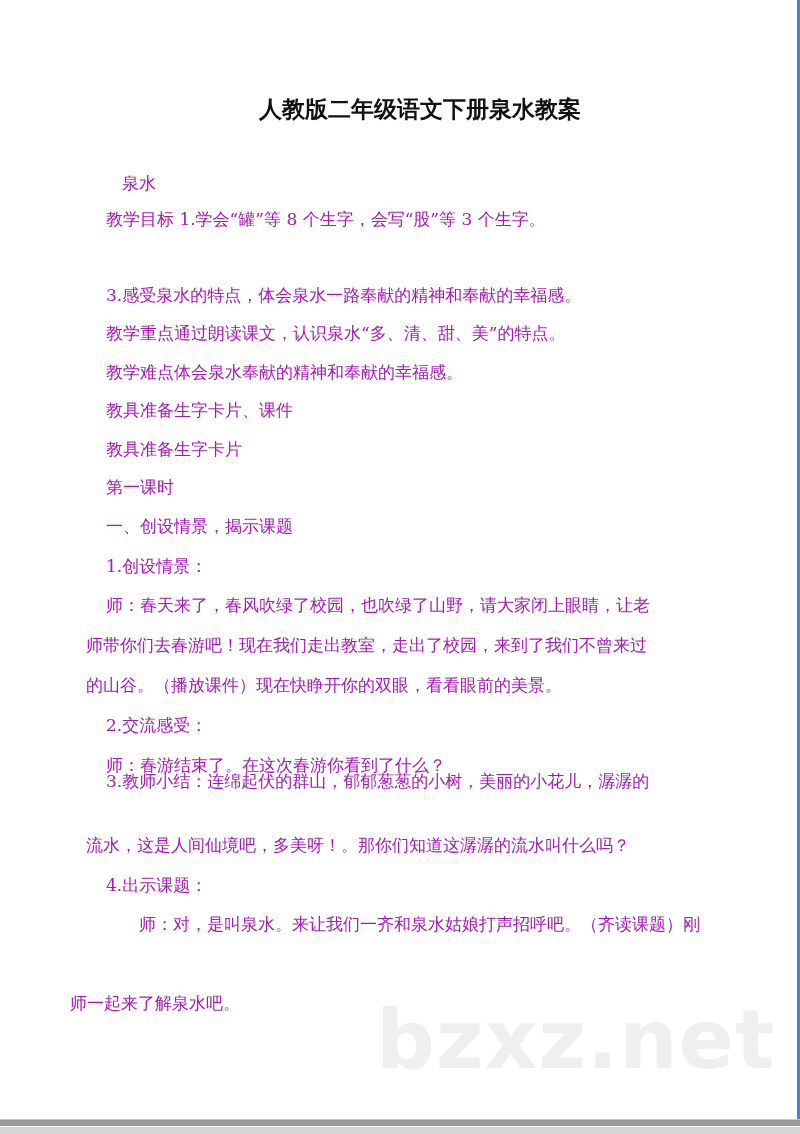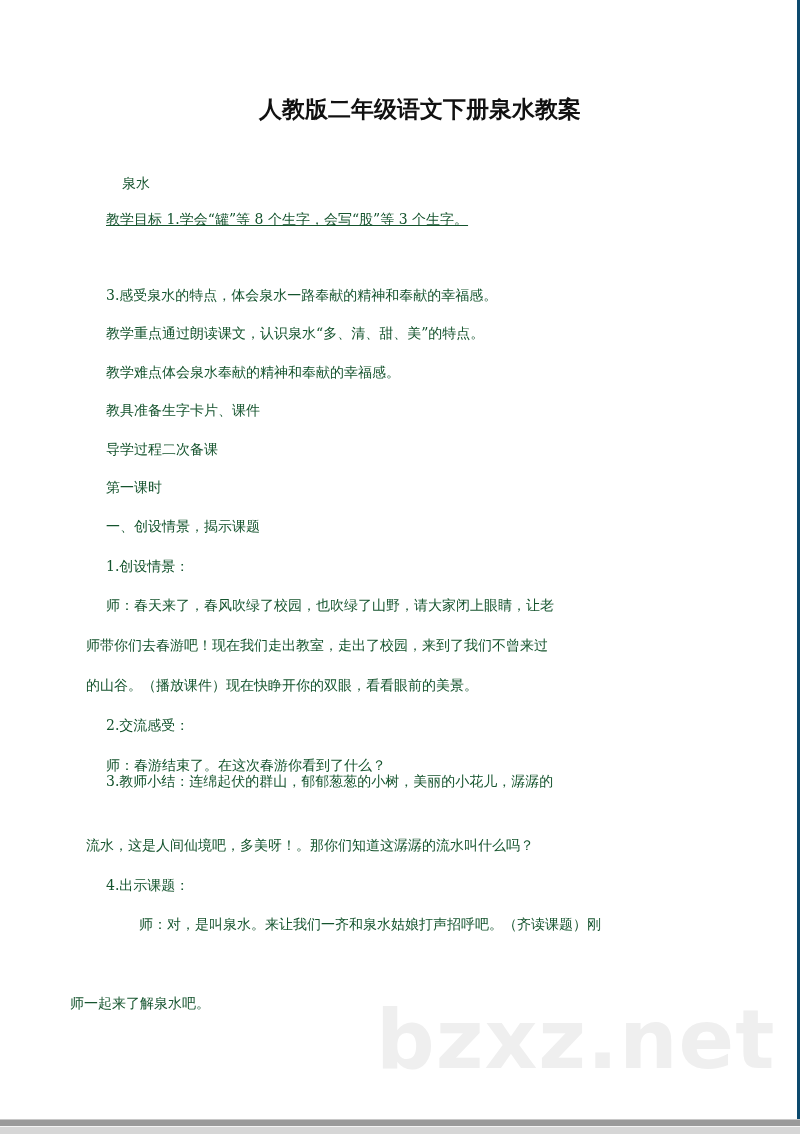--- a/index.html
+++ b/index.html
@@ -15,40 +15,40 @@
     font-family: "DejaVu Serif", "Liberation Serif", serif;
     color: #222222;
   }
   .page {
     position: absolute;
     left: 0;
     top: 0;
     width: 797px;
     height: 1119px;
     background: #ffffff;
-    border-right: 3px solid #0c4a6e;
+    border-right: 3px solid #3b82f6;
   }
   .title {
     position: absolute;
     left: 0;
     width: 840px;
     top: 94px;
     text-align: center;
     font-family: "DejaVu Sans", "Liberation Sans", sans-serif;
     font-weight: bold;
     font-size: 23px;
     letter-spacing: 0px;
     color: #111111;
   }
   .line {
     position: absolute;
-    font-size: 14px;
+    font-size: 17px;
     line-height: 24px;
     white-space: nowrap;
-    color: #14532d;
+    color: #a21caf;
   }
   .watermark {
     position: absolute;
     left: 376px;
     top: 992px;
     font-family: "DejaVu Sans", "Liberation Sans", sans-serif;
     font-weight: bold;
     font-size: 82px;
     letter-spacing: 1px;
     color: #efefef;
@@ -72,26 +72,26 @@
     border-top: 1px solid #f4f4f4;
   }
 </style>
 </head>
 <body>
 
 <div class="page">
   <div class="title">人教版二年级语文下册泉水教案</div>
 
   <div class="line" style="left:122px; top:171px;">泉水</div>
-  <div class="line" style="left:106px; top:207px;text-decoration:underline;">教学目标 1.学会“罐”等 8 个生字，会写“股”等 3 个生字。</div>
+  <div class="line" style="left:106px; top:207px;">教学目标 1.学会“罐”等 8 个生字，会写“股”等 3 个生字。</div>
   <div class="line" style="left:106px; top:283px;">3.感受泉水的特点，体会泉水一路奉献的精神和奉献的幸福感。</div>
   <div class="line" style="left:106px; top:360px;">教学难点体会泉水奉献的精神和奉献的幸福感。</div>
   <div class="line" style="left:106px; top:321px;">教学重点通过朗读课文，认识泉水“多、清、甜、美”的特点。</div>
   <div class="line" style="left:106px; top:398px;">教具准备生字卡片、课件</div>
-  <div class="line" style="left:106px; top:437px;">导学过程二次备课</div>
+  <div class="line" style="left:106px; top:437px;">教具准备生字卡片</div>
   <div class="line" style="left:106px; top:475px;">第一课时</div>
   <div class="line" style="left:106px; top:514px;">一、创设情景，揭示课题</div>
   <div class="line" style="left:106px; top:554px;">1.创设情景：</div>
   <div class="line" style="left:106px; top:593px;">师：春天来了，春风吹绿了校园，也吹绿了山野，请大家闭上眼睛，让老</div>
   <div class="line" style="left:86px; top:633px;">师带你们去春游吧！现在我们走出教室，走出了校园，来到了我们不曾来过</div>
   <div class="line" style="left:86px; top:673px;">的山谷。（播放课件）现在快睁开你的双眼，看看眼前的美景。</div>
   <div class="line" style="left:106px; top:713px;">2.交流感受：</div>
   <div class="line" style="left:106px; top:753px;">师：春游结束了。在这次春游你看到了什么？</div>
   <div class="line" style="left:106px; top:769px;">3.教师小结：连绵起伏的群山，郁郁葱葱的小树，美丽的小花儿，潺潺的</div>
   <div class="line" style="left:86px; top:833px;">流水，这是人间仙境吧，多美呀！。那你们知道这潺潺的流水叫什么吗？</div>

